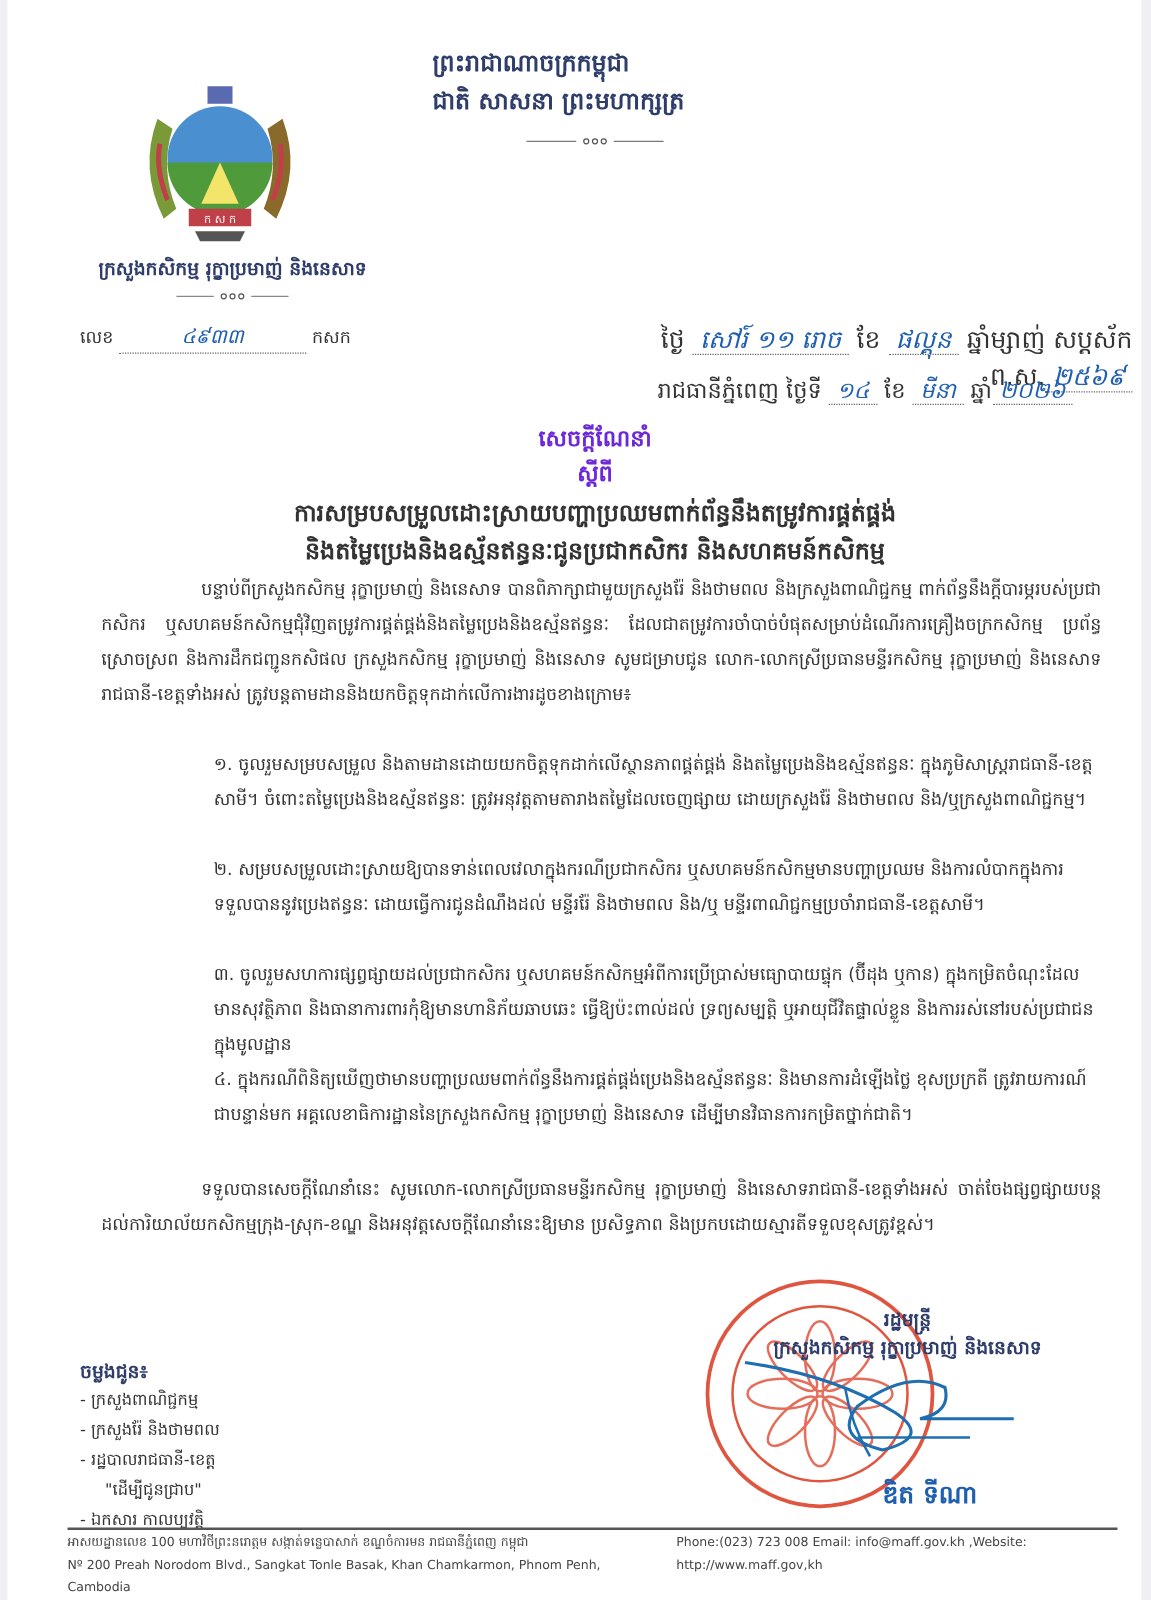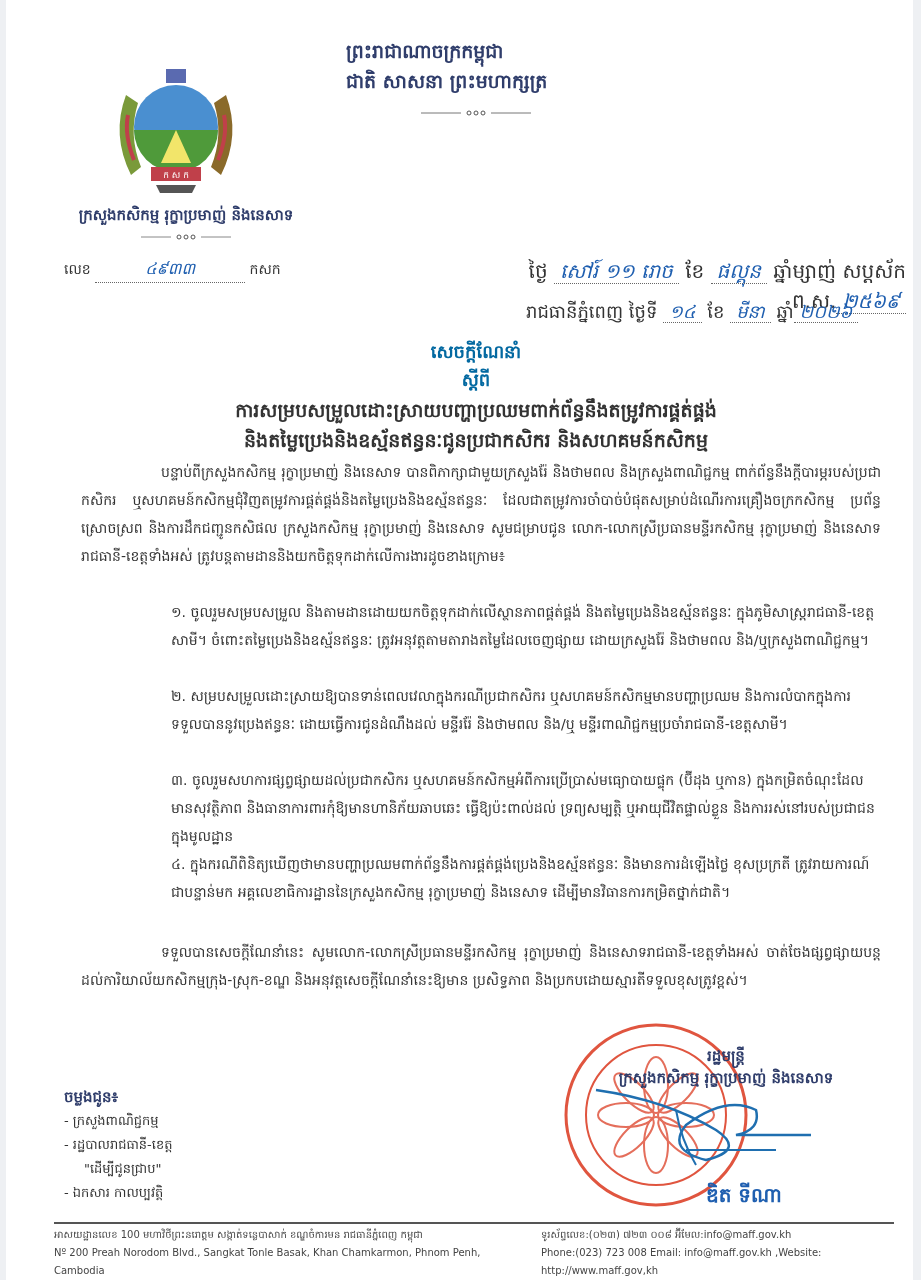--- a/index.html
+++ b/index.html
@@ -24,21 +24,21 @@
       font-weight: bold; font-size: 15px; color: #2f3d6b;
     }
     .ornament2 { left: 135px; top: 233px; width: 90px; height: 8px; }
     .ref { left: 58px; top: 258px; font-size: 14px; color: #333; }
     .ref .dots { display: inline-block; width: 150px; border-bottom: 1px dotted #666; text-align: center; color: #1f5fb0; font-style: italic; font-size: 16px; }
     .date1 { left: 460px; top: 258px; width: 440px; font-size: 20px; color: #333; text-align: right; }
     .date2 { left: 520px; top: 300px; width: 380px; font-size: 18px; color: #333; text-align: left; }
     .hw { color: #1f5fb0; font-style: italic; border-bottom: 1px dotted #666; padding: 0 6px; }
     .title-main {
       left: 200px; top: 338px; width: 540px; text-align: center;
-      font-weight: bold; font-size: 18px; color: #0369a1; line-height: 28px;
+      font-weight: bold; font-size: 18px; color: #6d28d9; line-height: 28px;
     }
     .title-line { left: 150px; width: 640px; text-align: center; font-weight: bold; font-size: 19px; color: #333; }
     .body-text {
       left: 75px; width: 800px; font-size: 14px; color: #333; line-height: 28px;
       text-align: justify;
     }
     .indent { text-indent: 80px; }
     .list-item { left: 165px; width: 710px; font-size: 14px; color: #333; line-height: 28px; }
     .cc { left: 58px; top: 1085px; width: 250px; font-size: 13px; color: #333; line-height: 24px; }
     .cc .h { font-weight: bold; font-size: 15px; color: #2f3d6b; }
@@ -137,20 +137,21 @@
   <div class="abs list-item" style="top:850px">
     <span>៤.</span>
     <span>ក្នុងករណីពិនិត្យឃើញថាមានបញ្ហាប្រឈមពាក់ព័ន្ធនឹងការផ្គត់ផ្គង់ប្រេងនិងឧស្ម័នឥន្ធនៈ និងមានការដំឡើងថ្លៃ ខុសប្រក្រតី ត្រូវរាយការណ៍ជាបន្ទាន់មក អគ្គលេខាធិការដ្ឋាននៃក្រសួងកសិកម្ម រុក្ខាប្រមាញ់ និងនេសាទ ដើម្បីមានវិធានការកម្រិតថ្នាក់ជាតិ។</span>
   </div>
 
   <div class="abs body-text indent" style="top:938px">ទទួលបានសេចក្តីណែនាំនេះ សូមលោក-លោកស្រីប្រធានមន្ទីរកសិកម្ម រុក្ខាប្រមាញ់ និងនេសាទរាជធានី-ខេត្តទាំងអស់ ចាត់ចែងផ្សព្វផ្សាយបន្តដល់ការិយាល័យកសិកម្មក្រុង-ស្រុក-ខណ្ឌ និងអនុវត្តសេចក្តីណែនាំនេះឱ្យមាន ប្រសិទ្ធភាព និងប្រកបដោយស្មារតីទទួលខុសត្រូវខ្ពស់។</div>
 
   <div class="abs cc">
     <div class="h">ចម្លងជូន៖</div>
     <div>- ក្រសួងពាណិជ្ជកម្ម</div>
+    <div>- ក្រសួងរ៉ែ និងថាមពល</div>
     <div>- រដ្ឋបាលរាជធានី-ខេត្ត</div>
     <div class="indent2">"ដើម្បីជូនជ្រាប"</div>
     <div>- ឯកសារ កាលប្បវត្តិ</div>
   </div>
 
   <svg class="abs stamp" viewBox="0 0 190 190">
     <circle cx="95" cy="95" r="90" fill="none" stroke="#e0553f" stroke-width="3"></circle>
     <circle cx="95" cy="95" r="70" fill="none" stroke="#e0553f" stroke-width="2"></circle>
     <g stroke="#e0553f" stroke-width="2" fill="none" opacity="0.85">
       <ellipse cx="95" cy="65" rx="12" ry="28"></ellipse>
@@ -176,16 +177,15 @@
   </svg>
 
   <div class="abs sig-name">ឌិត ទីណា</div>
 
   <div class="abs footer-line"></div>
   <div class="abs footer f-left">
     <div>អាសយដ្ឋានលេខ 100 មហាវិថីព្រះនរោត្តម សង្កាត់ទន្លេបាសាក់ ខណ្ឌចំការមន រាជធានីភ្នំពេញ កម្ពុជា</div>
     <div>Nº 200 Preah Norodom Blvd., Sangkat Tonle Basak, Khan Chamkarmon, Phnom Penh, Cambodia</div>
   </div>
   <div class="abs footer f-right">
-    <div>ទូរស័ព្ទលេខ:(០២៣) ៧២៣ ០០៨ អ៊ីមែល:info@maff.gov.kh</div>
     <div>Phone:(023) 723 008 Email: info@maff.gov.kh ,Website: http://www.maff.gov,kh</div>
   </div>
 </div>
 
 </body></html>

